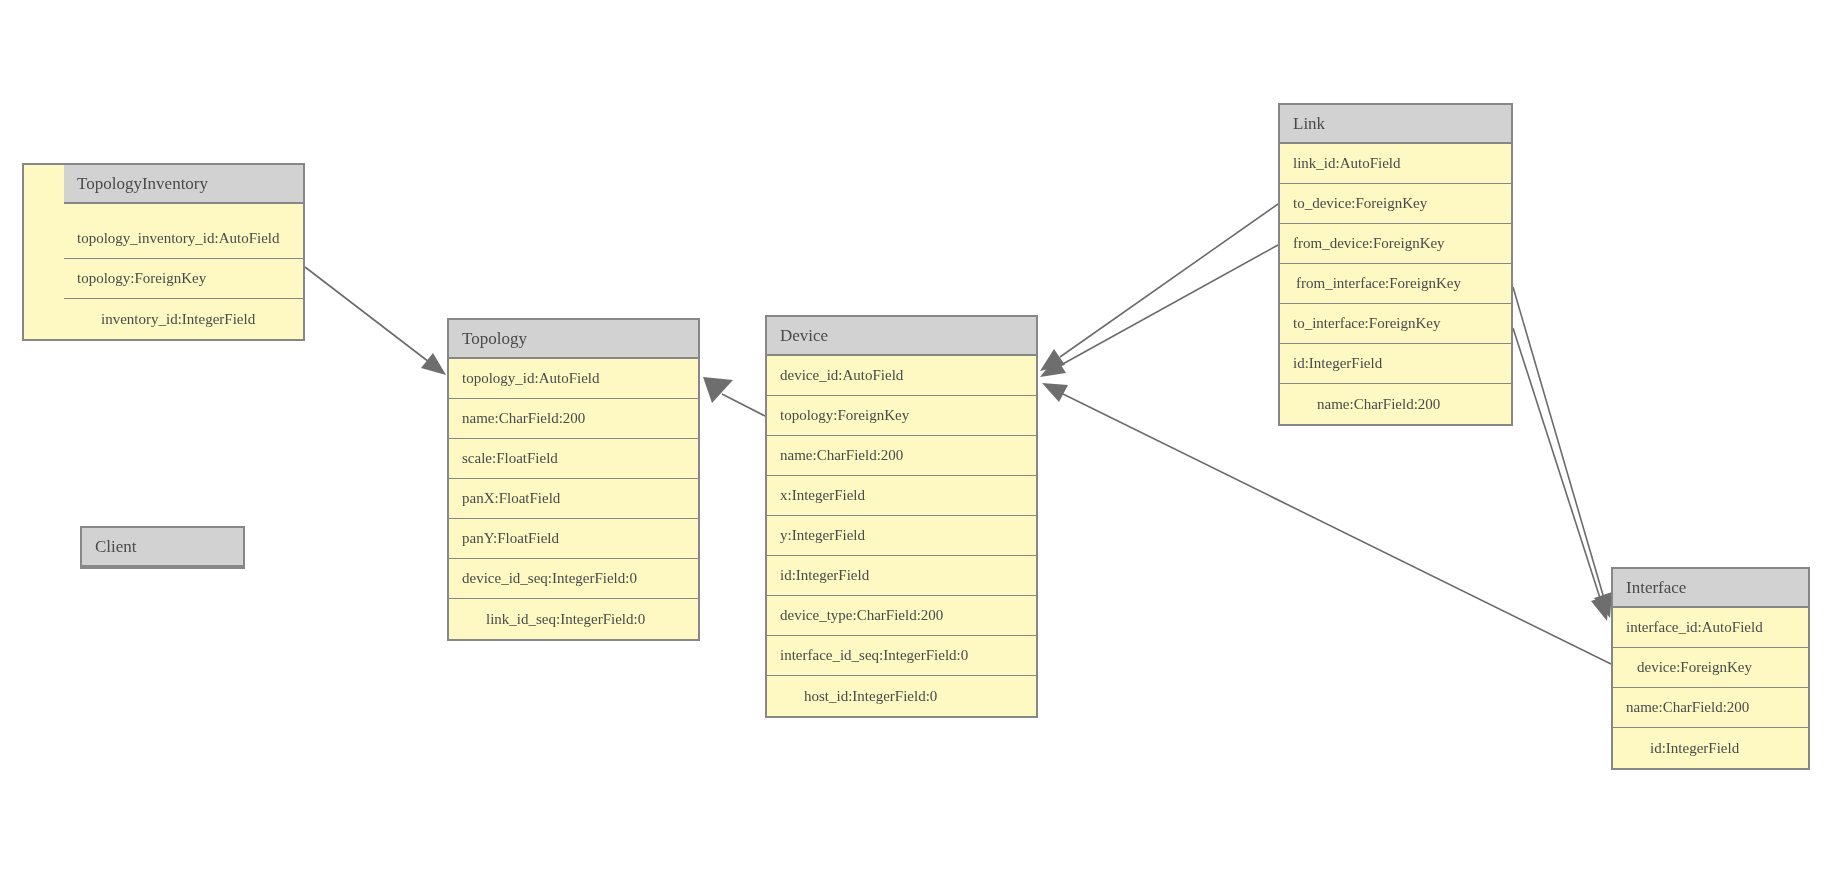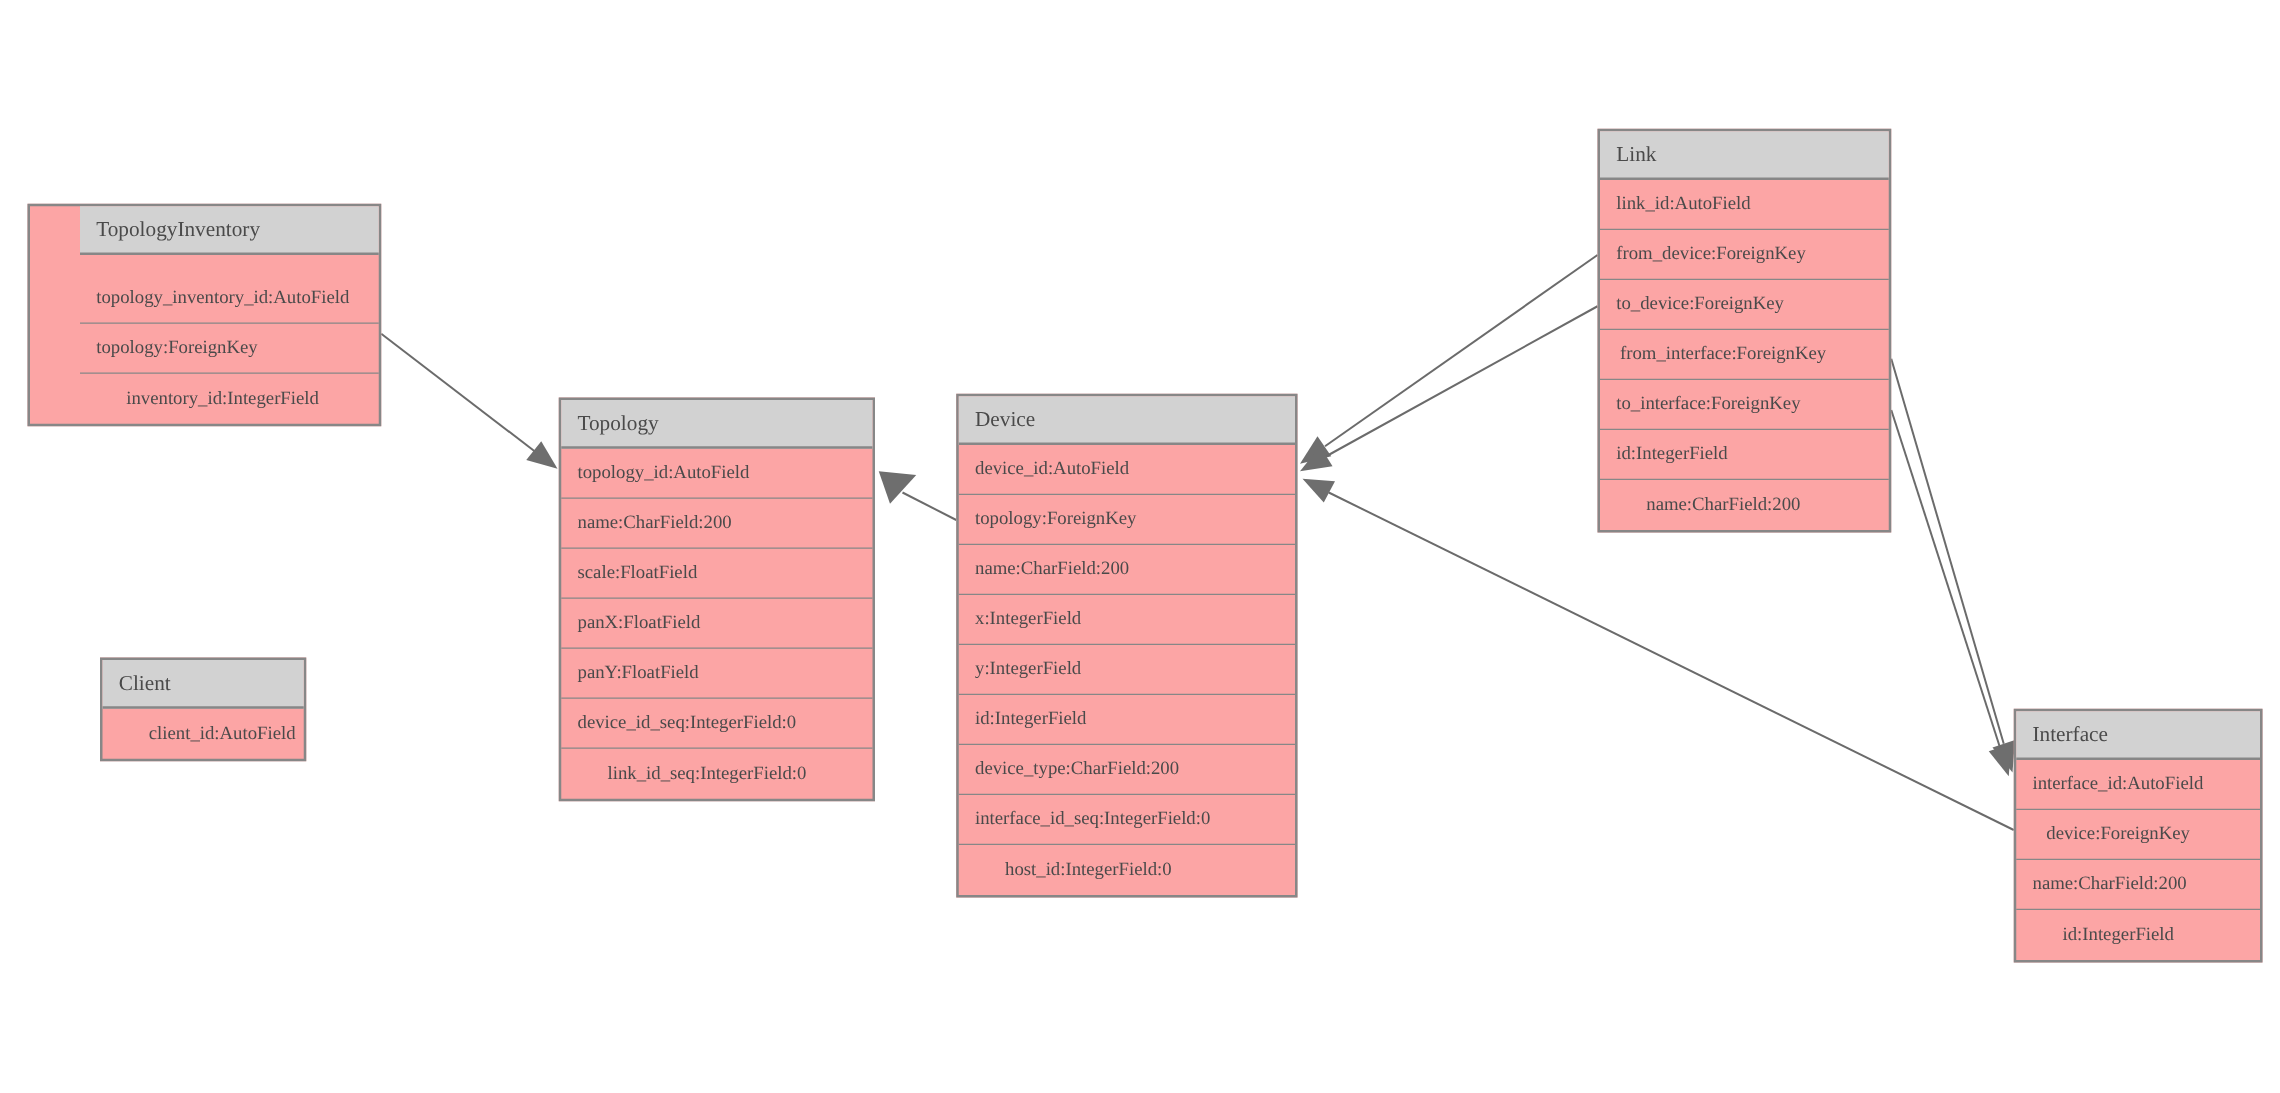--- a/index.html
+++ b/index.html
@@ -6,21 +6,21 @@
   #canvas{
     position:relative;
     width:1824px;height:874px;
     background:#ffffff;
     font-family:"Liberation Serif","DejaVu Serif",serif;
     overflow:hidden;
   }
   #edge-layer{position:absolute;left:0;top:0;width:1824px;height:874px;}
   .entity{
     position:absolute;
-    background:#fca5a5;
+    background:#fef9c3;
     border:2px solid var(--border,#878787);
     box-sizing:border-box;
     color:var(--text,#4a4a4a);
   }
   .entity-header{
     height:39px;
     background:var(--header-fill,#d2d2d2);
     border-bottom:2px solid var(--border,#878787);
     display:flex;align-items:center;
     padding-left:13px;
@@ -72,39 +72,38 @@
         <div class="entity-row" style="height: 40px;">topology_id:AutoField</div>
         <div class="entity-row" style="height: 40px;">name:CharField:200</div>
         <div class="entity-row" style="height: 40px;">scale:FloatField</div>
         <div class="entity-row" style="height: 40px;">panX:FloatField</div>
         <div class="entity-row" style="height: 40px;">panY:FloatField</div>
         <div class="entity-row" style="height: 40px;">device_id_seq:IntegerField:0</div>
         <div class="entity-row" style="height: 40px;">link_id_seq:IntegerField:0</div>
       </div>
       <div class="entity" style="left: 80px; top: 526px; width: 165px;">
         <div class="entity-header" style="height: 39px;">Client</div>
-        <div class="entity-row" style="height: 40px;">client_id:AutoField</div>
       </div>
       <div class="entity" style="left: 765px; top: 315px; width: 273px;">
         <div class="entity-header" style="height: 39px;">Device</div>
         <div class="entity-row" style="height: 40px;">device_id:AutoField</div>
         <div class="entity-row" style="height: 40px;">topology:ForeignKey</div>
         <div class="entity-row" style="height: 40px;">name:CharField:200</div>
         <div class="entity-row" style="height: 40px;">x:IntegerField</div>
         <div class="entity-row" style="height: 40px;">y:IntegerField</div>
         <div class="entity-row" style="height: 40px;">id:IntegerField</div>
         <div class="entity-row" style="height: 40px;">device_type:CharField:200</div>
         <div class="entity-row" style="height: 40px;">interface_id_seq:IntegerField:0</div>
         <div class="entity-row" style="height: 40px;">host_id:IntegerField:0</div>
       </div>
       <div class="entity" style="left: 1278px; top: 103px; width: 235px;">
         <div class="entity-header" style="height: 39px;">Link</div>
         <div class="entity-row" style="height: 40px;">link_id:AutoField</div>
+        <div class="entity-row" style="height: 40px;">to_device:ForeignKey</div>
         <div class="entity-row" style="height: 40px;">from_device:ForeignKey</div>
-        <div class="entity-row" style="height: 40px;">to_device:ForeignKey</div>
         <div class="entity-row" style="height: 40px; padding-left: 16px;">from_interface:ForeignKey</div>
         <div class="entity-row" style="height: 40px;">to_interface:ForeignKey</div>
         <div class="entity-row" style="height: 40px;">id:IntegerField</div>
         <div class="entity-row" style="height: 40px;">name:CharField:200</div>
       </div>
       <div class="entity" style="left: 1611px; top: 567px; width: 199px;">
         <div class="entity-header" style="height: 39px;">Interface</div>
         <div class="entity-row" style="height: 40px;">interface_id:AutoField</div>
         <div class="entity-row" style="height: 40px; padding-left: 24px;">device:ForeignKey</div>
         <div class="entity-row" style="height: 40px;">name:CharField:200</div>

